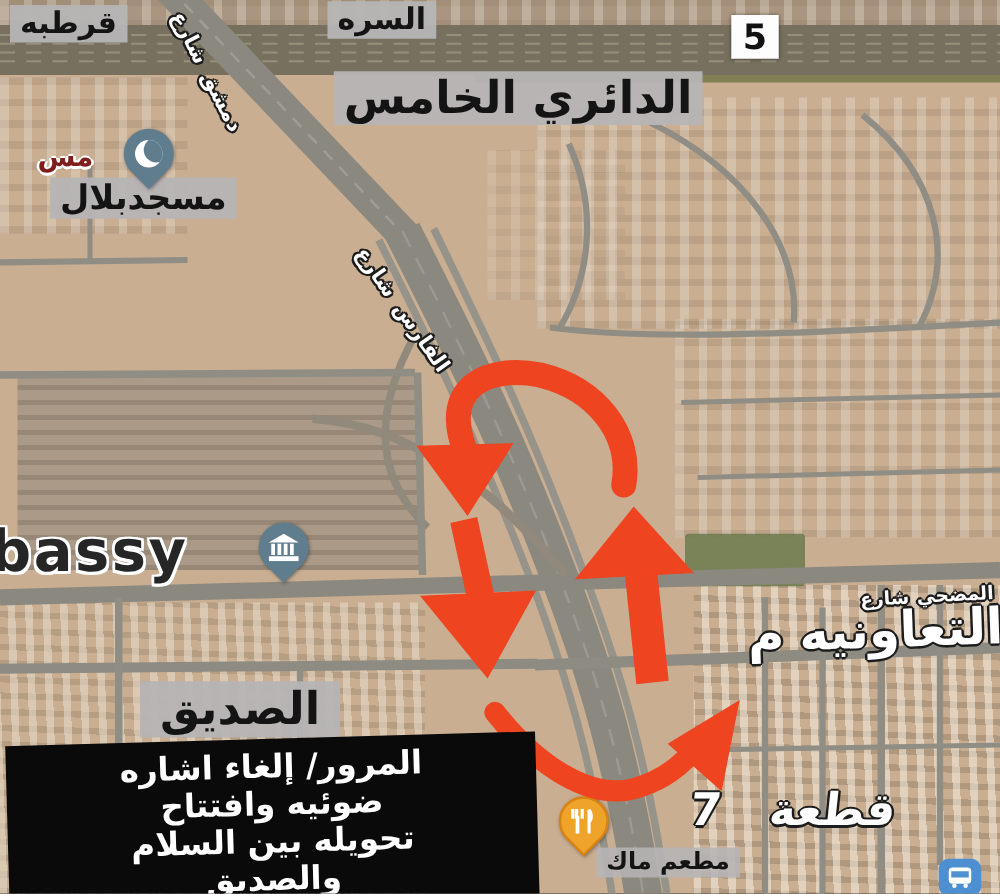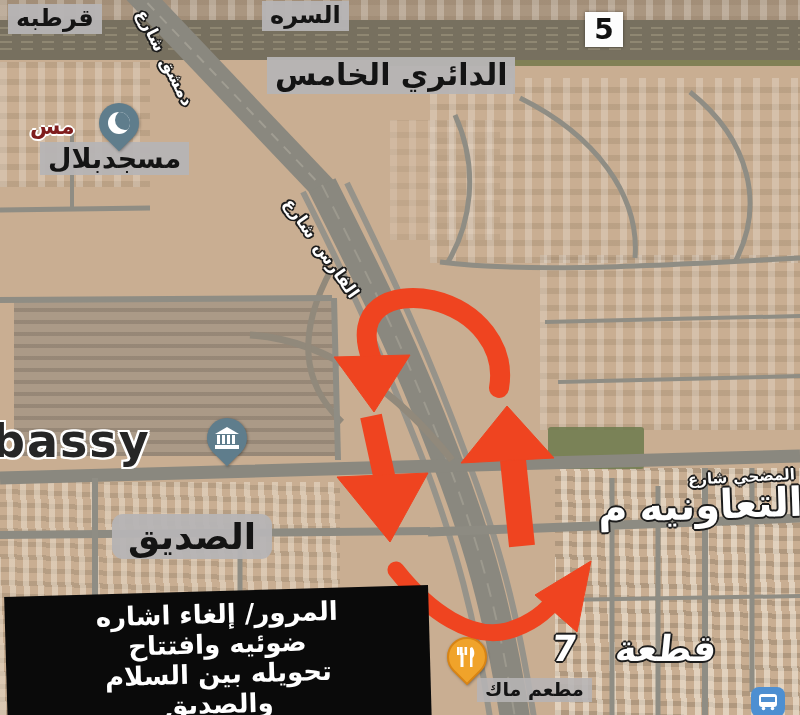--- a/index.html
+++ b/index.html
@@ -146,23 +146,23 @@
   </div>
 
   <div class="outlined" dir="rtl" style="left:552px;top:628px;font-size:36px;transform:skewX(-6deg);word-spacing:26px;">قطعة 7</div>
 
   <div class="outlined" style="left:30px;top:114px;font-size:22px;color:#7f1d1d;text-shadow:-2px 0 0 #fff,2px 0 0 #fff,0 -2px 0 #fff,0 2px 0 #fff;">مس</div>
 
   <div class="bassy" style="left:-8px;top:414px;font-size:46px;">bassy</div>
 
   <div class="glabel" style="left:8px;top:4px;font-size:24px;">قرطبه</div>
   <div class="glabel" style="left:262px;top:1px;font-size:24px;">السره</div>
-  <div class="glabel" style="left:267px;top:57px;font-size:30px;">الدائري الخامس</div>
+  <div class="glabel" style="left:267px;top:57px;font-size:36px;">الدائري الخامس</div>
   <div class="glabel" style="left:2px;top:142px;font-size:27px;margin-left:38px;">مسجدبلال</div>
-  <div class="glabel" style="left:112px;top:514px;font-size:36px;padding:2px 16px;border-radius:11px;">الصديق</div>
+  <div class="glabel" style="left:112px;top:545px;font-size:36px;padding:2px 16px;">الصديق</div>
   <div class="glabel" style="left:433px;top:678px;font-size:19px;background:rgba(182,180,181,.88);margin-left:44px;">مطعم ماك</div>
 
   <div class="badge5" style="left:585px;top:12px;width:38px;height:35px;font-size:28px;">5</div>
 
   <div class="pin pin-blue" style="left:99px;top:103px;">
     <div class="head">
         <div class="crescent"></div>
       </div>
   </div>
   <div class="pin pin-blue" style="left:207px;top:418px;">

